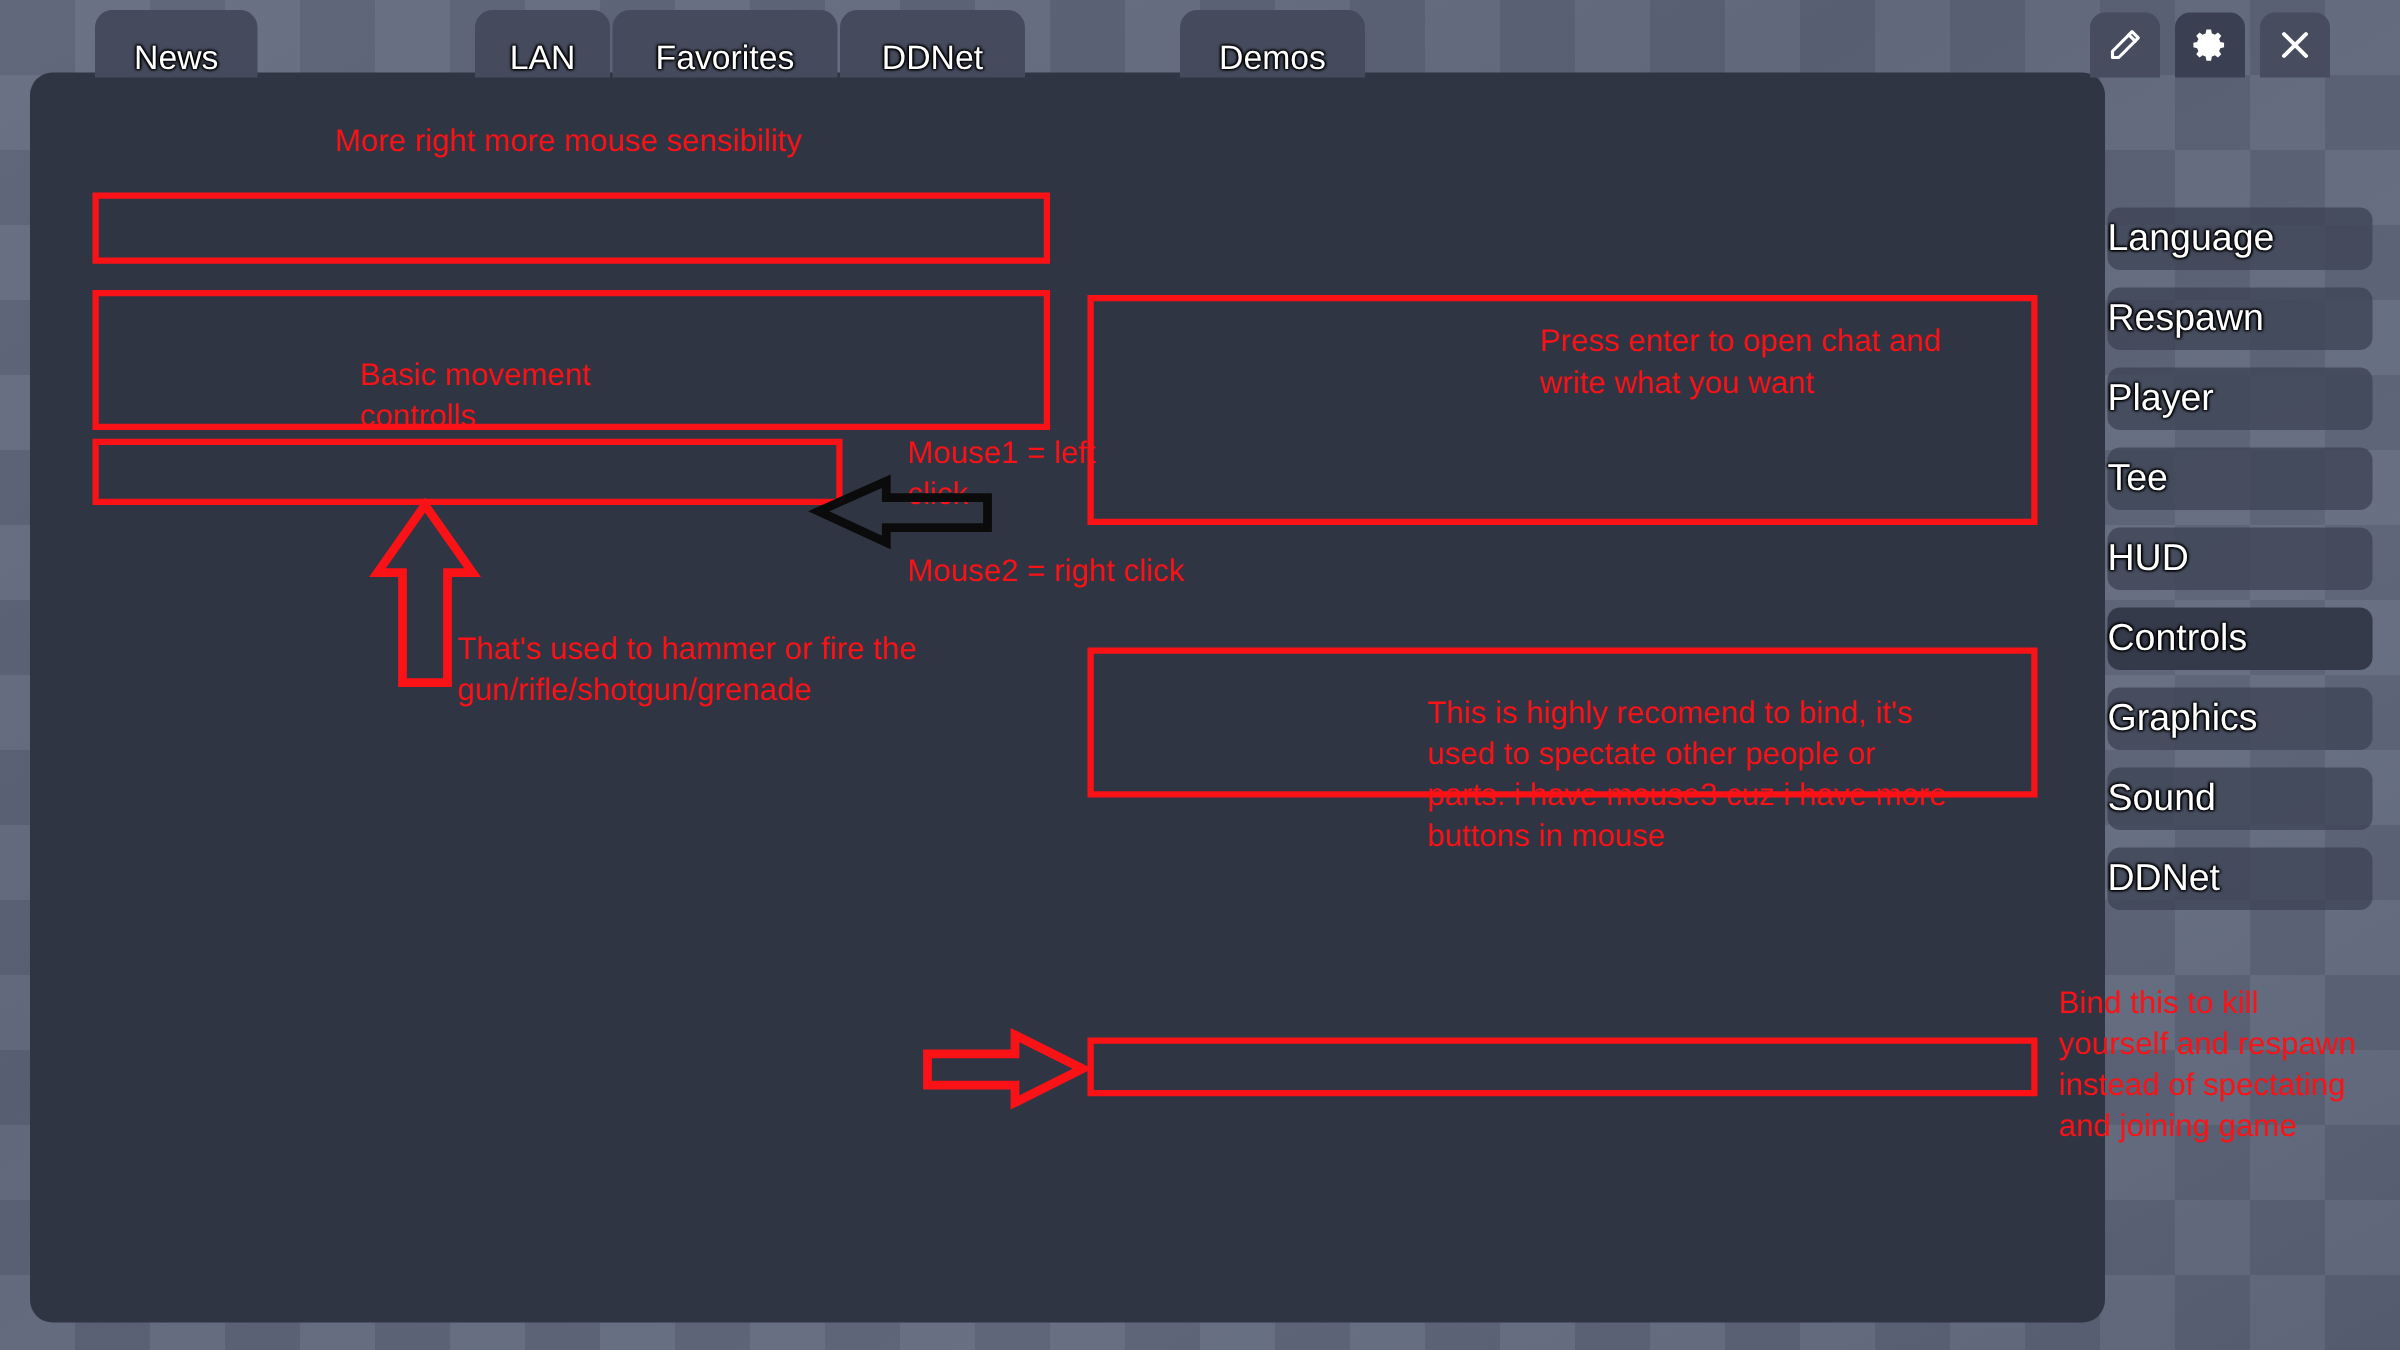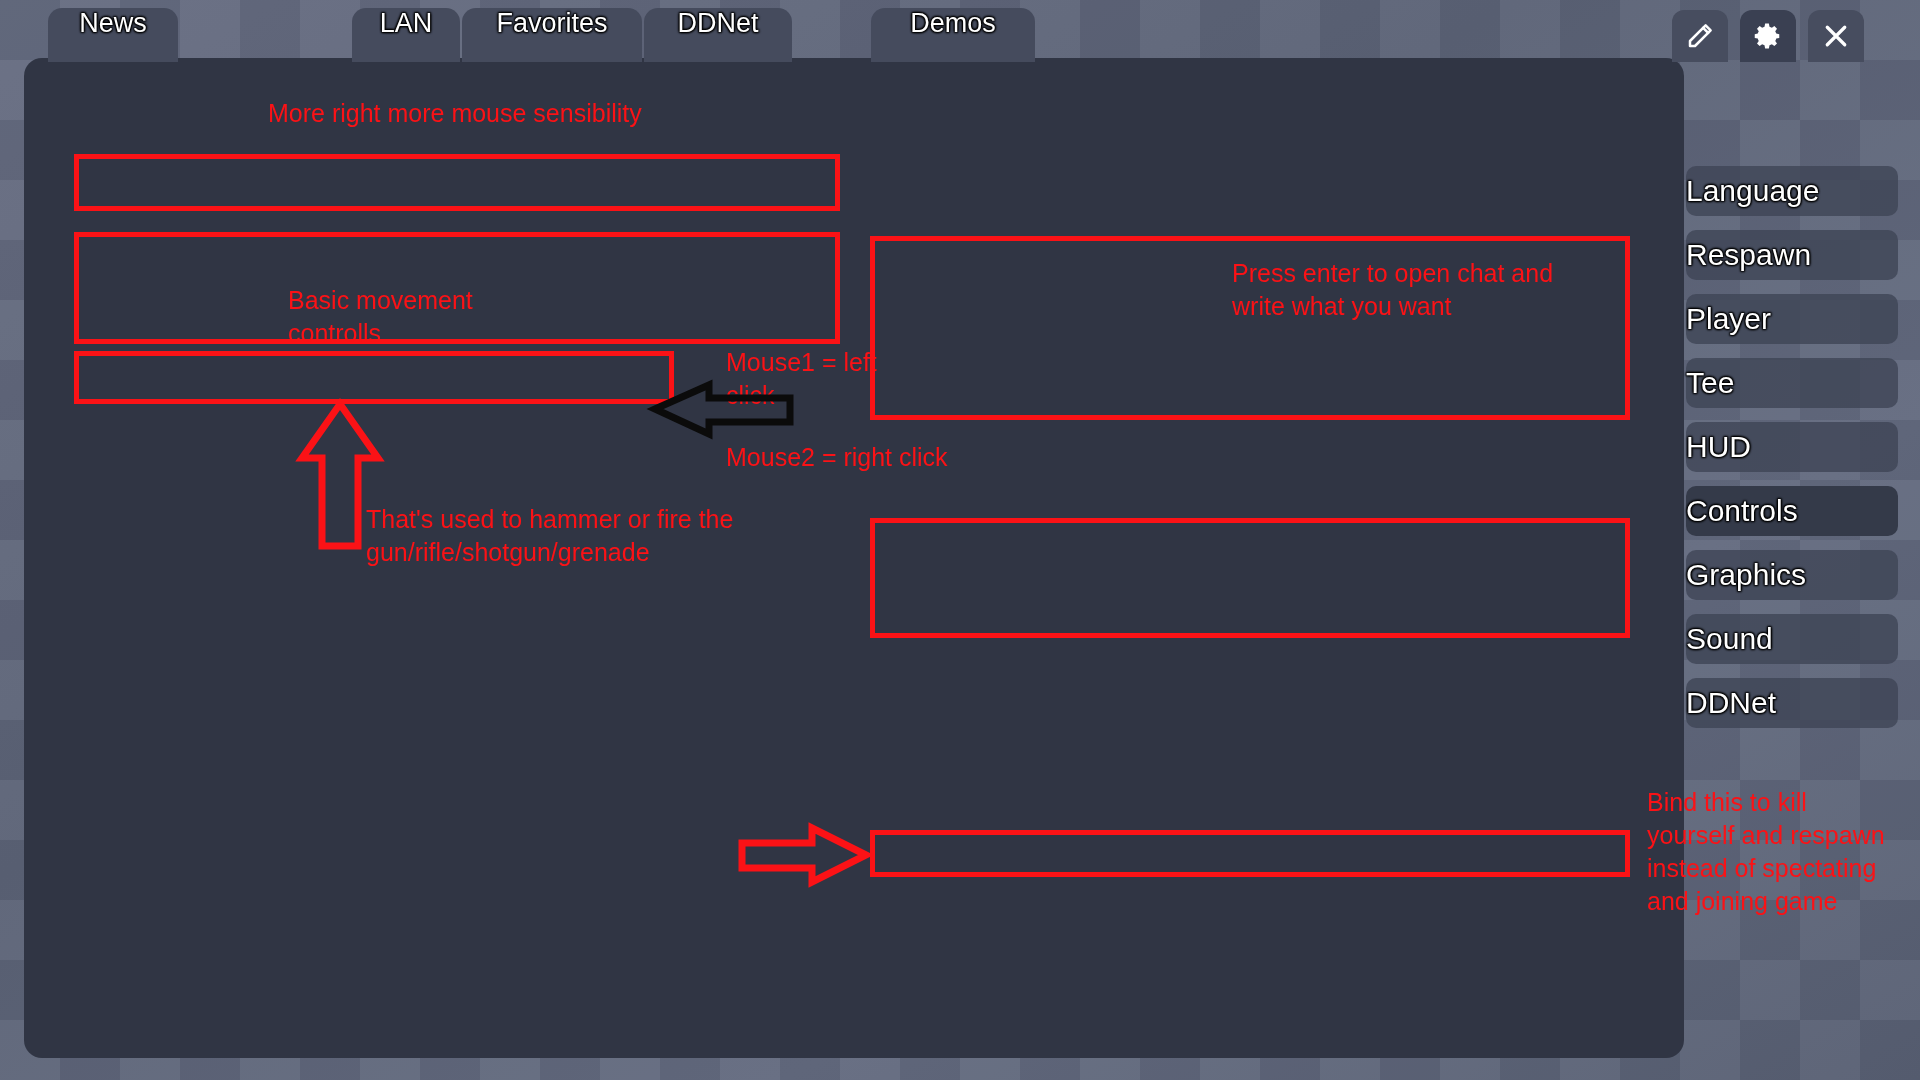--- a/index.html
+++ b/index.html
@@ -21,24 +21,25 @@
 
   
   #tabbar {
     position:absolute; left:0; top:0; width:1920px; height:62px;
     z-index:5;
   }
   .tab {
     position:absolute; top:8px; height:54px;
     background:#454b5d;
     border-radius:14px 14px 0 0;
-    display:flex; align-items:flex-start; justify-content:center;
+    display:flex; align-items:flex-end; justify-content:center;
     color:#ffffff; font-size:27px;
     text-shadow:1px 1px 2px #000, -1px 1px 2px #000, 1px -1px 2px #000, -1px -1px 2px #000;
     cursor:pointer;
+    margin-left:28px;
   }
 
   .icobtn {
     position:absolute; top:10px; width:56px; height:52px;
     background:#474d5f; border-radius:12px 12px 0 0;
     display:flex; align-items:center; justify-content:center;
     cursor:pointer;
   }
   .icobtn.active { background:#3a4052; }
   .icobtn svg { width:30px; height:30px; }
@@ -151,21 +152,21 @@
     </div>
     <div class="tab" style="left: 352px; width: 108px;">
       <span>LAN</span>
     </div>
     <div class="tab" style="left: 462px; width: 180px;">
       <span>Favorites</span>
     </div>
     <div class="tab" style="left: 644px; width: 148px;">
       <span>DDNet</span>
     </div>
-    <div class="tab" style="left: 871px; width: 164px;">
+    <div class="tab" style="left: 916px; width: 148px;">
       <span>Demos</span>
     </div>
     <div class="icobtn" style="left: 1672px;">
       <svg viewBox="0 0 24 24" fill="none" stroke="#fff" stroke-width="2" stroke-linecap="round" stroke-linejoin="round">
         <path d="M16.5 3.5 20.5 7.5 8 20H4v-4z"></path>
         <path d="M14.5 5.5 18.5 9.5"></path>
       </svg>
     </div>
     <div class="icobtn active" style="left: 1740px;">
       <svg viewBox="0 0 24 24" fill="#fff">
@@ -380,20 +381,24 @@
     <div class="annotext" style="left: 268px; top: 97px;">More right more mouse sensibility</div>
     <div class="annotext" style="left: 288px; top: 284px;">Basic movement
 controlls</div>
     <div class="annotext" style="left: 726px; top: 346px;">Mouse1 = left
 click</div>
     <div class="annotext" style="left: 726px; top: 441px; text-align: right;">Mouse2 = right click</div>
     <div class="annotext" style="left: 366px; top: 503px;">That's used to hammer or fire the
 gun/rifle/shotgun/grenade</div>
     <div class="annotext" style="left: 1232px; top: 257px;">Press enter to open chat and
 write what you want</div>
+    <div class="annotext" style="left: 1142px; top: 554px;">This is highly recomend to bind, it's
+used to spectate other people or
+parts. i have mouse3 cuz i have more
+buttons in mouse</div>
     <div class="annotext" style="left: 1647px; top: 786px;">Bind this to kill
 yourself and respawn
 instead of spectating
 and joining game</div>
     <svg width="1920" height="1080" style="position: absolute; left: 0px; top: 0px;">
       <polygon points="655,409 709,385 709,398 790,398 790,422 709,422 709,434" fill="none" stroke="#0b0b0b" stroke-width="7"></polygon>
       <polygon points="340,404 378,458 358,458 358,546 322,546 322,458 302,458" fill="none" stroke="#fb1216" stroke-width="7"></polygon>
       <polygon points="866,855 812,828 812,843 742,843 742,868 812,868 812,882" fill="none" stroke="#fb1216" stroke-width="7"></polygon>
     </svg>
   </div>

